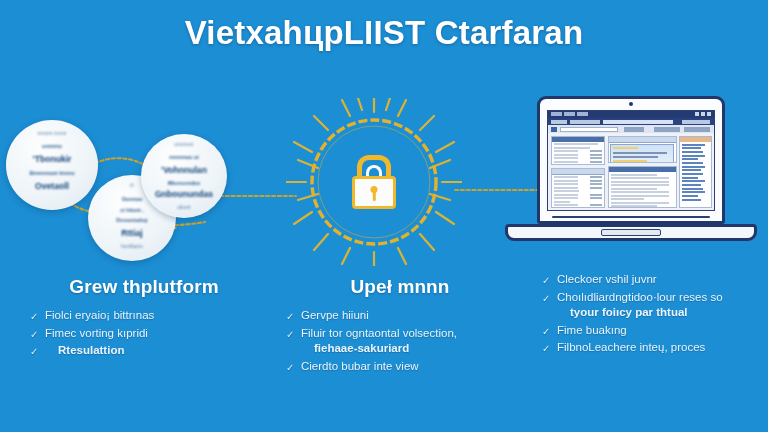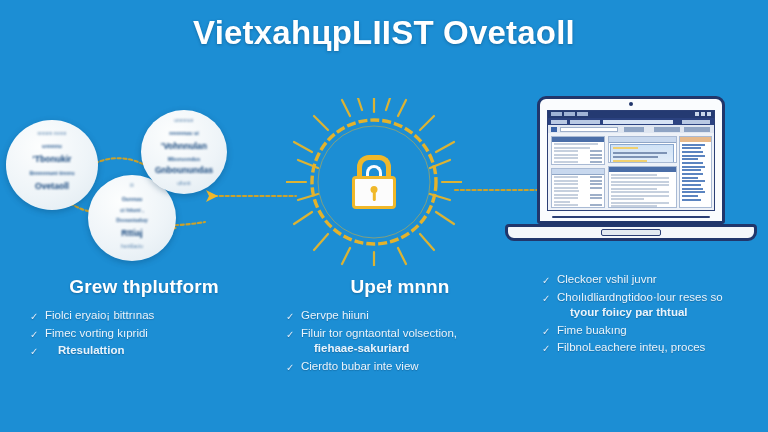--- a/index.html
+++ b/index.html
@@ -40,21 +40,21 @@
   }
   .bubble .tiny{font-size:4.6px;font-weight:normal;color:#4a78a6;letter-spacing:.2px;}
   .bubble .mid{font-size:5.4px;color:#2f5f93;}
   .bubble .big{font-size:8.6px;color:#14457c;}
 
   
   #bubA{left:6px;top:120px;width:92px;height:90px;}
   
   #bubB{left:88px;top:175px;width:88px;height:86px;}
   
-  #bubC{left:141px;top:110px;width:86px;height:84px;}
+  #bubC{left:141px;top:134px;width:86px;height:84px;}
 
   
   #burstWrap{position:absolute;left:286px;top:98px;width:176px;height:168px;}
   .lock{
     position:absolute;left:50%;top:50%;
     transform:translate(-50%,-50%);
     width:44px;height:54px;
   }
   .lock .shackle{
     position:absolute;left:50%;transform:translateX(-50%);
@@ -158,21 +158,21 @@
     position:absolute;left:0;top:1px;
     color:#dceaf7;font-size:10px;
   }
   ul.bl li .cont{display:block;padding-left:13px;font-weight:bold;}
 </style>
 </head>
 <body>
 
 <div id="stage">
 
-  <div class="title">VietxahцpLIIST Ovetaoll</div>
+  <div class="title">VietxahцpLIIST Ctarfaran</div>
 
   <svg class="layer" viewBox="0 0 768 432">
     <g stroke="#c9a22e" stroke-width="2.1" fill="none" stroke-dasharray="3.2 2.6" stroke-linecap="round">
       <path d="M70,203 C84,212 96,214 108,209"></path>
       <path d="M80,172 C110,150 140,155 168,182"></path>
       <path d="M160,190 C172,200 176,212 172,224"></path>
       <path d="M100,218 C130,226 170,228 205,222"></path>
       <path d="M214,196 L296,196"></path>
       <path d="M455,190 L548,190"></path>
     </g>

